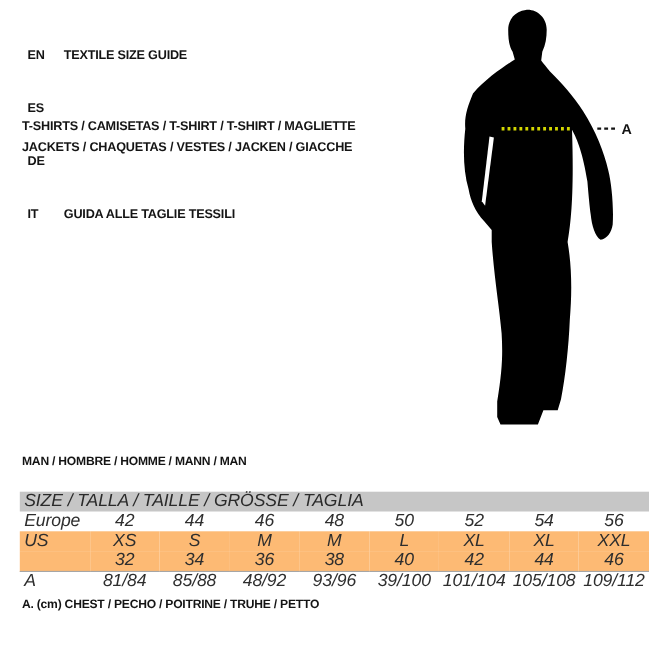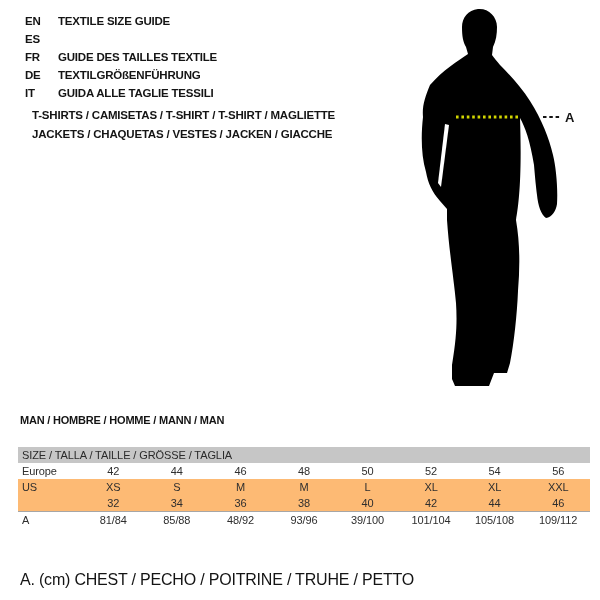--- a/index.html
+++ b/index.html
@@ -2,60 +2,55 @@
 <html><head>
 <meta charset="utf-8">
 <style>
   html,body{margin:0;padding:0;}
   body{
     width:600px;height:600px;background:#ffffff;position:relative;
     font-family:"Liberation Sans", sans-serif;color:#141414;overflow:hidden;
   }
   
   .lang-list{position:absolute;left:25px;top:12px;}
-  .lang-row{display:flex;line-height:18px;font-size:11.5px;font-weight:bold;letter-spacing:-0.2px;}
+  .lang-row{display:flex;line-height:18px;font-size:11.5px;font-weight:bold;letter-spacing:-0.2px;margin-top:30px;}
   .lang-code{width:33px;flex:0 0 33px;}
   
-  .categories{position:absolute;left:32px;top:106px;}
+  .categories{position:absolute;left:20px;top:106px;}
   .cat-line{font-size:11.5px;font-weight:bold;line-height:18.5px;letter-spacing:-0.2px;white-space:nowrap;}
   
   .figure-wrap{position:absolute;left:415px;top:5px;width:170px;height:390px;}
   
   .section-label{position:absolute;left:20px;top:414px;font-size:11px;font-weight:bold;letter-spacing:-0.2px;}
   
   .size-table{
     position:absolute;left:18px;top:447px;width:572px;border-collapse:collapse;
-    font-size:11px;color:#2e2e2e;table-layout:fixed;
+    font-size:16px;color:#2e2e2e;table-layout:fixed;font-style:italic;
   }
   .size-table td{height:16px;padding:0;text-align:center;vertical-align:middle;letter-spacing:-0.1px;}
   .size-table td.rowlabel{text-align:left;padding-left:4px;width:55px;}
   .size-table tr.head td{background:#c6c6c6;text-align:left;padding-left:4px;color:#2a2a2a;}
   .size-table tr.alt td{background:#fdba74;}
   .size-table tr.topline td{border-top:1px solid #a6a6a6;}
   
-  .footer-note{position:absolute;left:20px;top:571px;font-size:16px;font-weight:normal;letter-spacing:-0.2px;}
+  .footer-note{position:absolute;left:20px;top:544px;font-size:11px;font-weight:bold;letter-spacing:-0.2px;}
 </style>
 </head>
 <body>
 
 <div class="lang-list">
   <div class="lang-row">
     <span class="lang-code">EN</span>
     <span class="lang-label">TEXTILE SIZE GUIDE</span>
   </div>
   <div class="lang-row">
     <span class="lang-code">ES</span>
   </div>
   <div class="lang-row">
-    <span class="lang-code">FR</span>
-    <span class="lang-label">GUIDE DES TAILLES TEXTILE</span>
-  </div>
-  <div class="lang-row">
     <span class="lang-code">DE</span>
-    <span class="lang-label">TEXTILGRÖßENFÜHRUNG</span>
   </div>
   <div class="lang-row">
     <span class="lang-code">IT</span>
     <span class="lang-label">GUIDA ALLE TAGLIE TESSILI</span>
   </div>
 </div>
 
 <div class="categories">
   <div class="cat-line">T-SHIRTS / CAMISETAS / T-SHIRT / T-SHIRT / MAGLIETTE</div>
   <div class="cat-line">JACKETS / CHAQUETAS / VESTES / JACKEN / GIACCHE</div>

